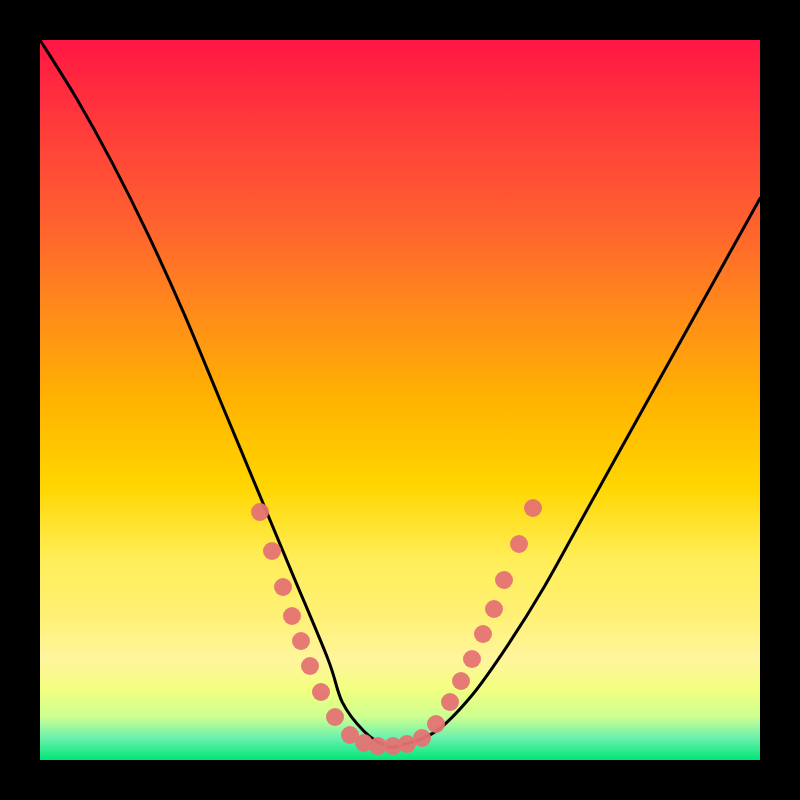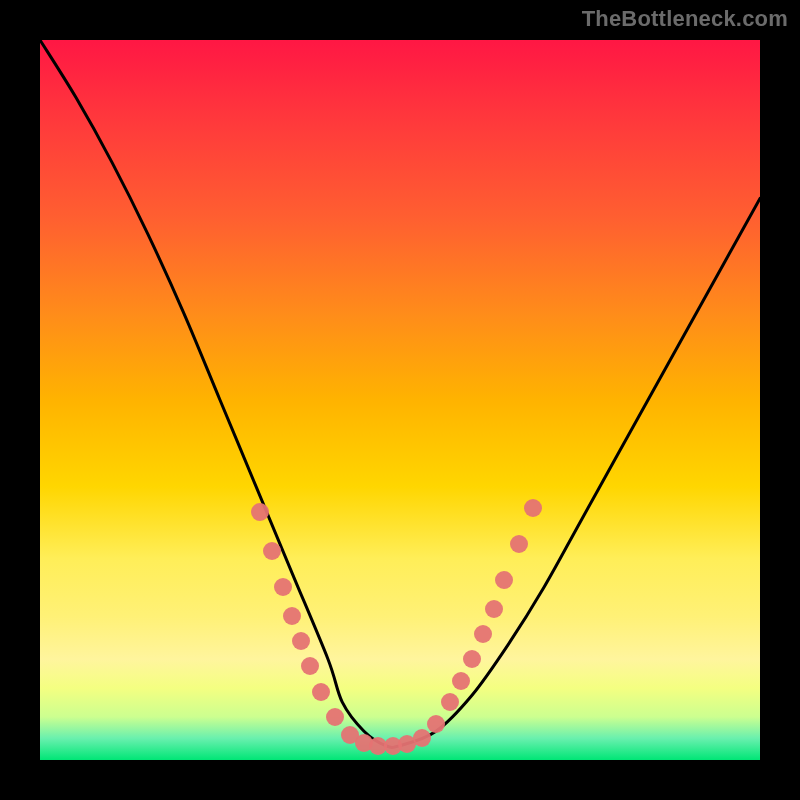--- a/index.html
+++ b/index.html
@@ -65,21 +65,20 @@
     margin-top: -9px;
     border-radius: 50%;
     background: #e57373;
     opacity: 0.95;
   }
 </style>
 </head>
 <body>
 
 <div class="frame">
-  <div class="watermark">TheBottleneck.com</div>
   <div class="plot">
     <svg class="curve" viewBox="0 0 720 720" preserveAspectRatio="none">
       <path id="curve-path" fill="none" stroke="#000000" stroke-width="3" stroke-linecap="round" stroke-linejoin="round" d="M 0 0 C 6 9.600000000000003, 24 37.20000000000003, 36 57.60000000000002 C 48 78.00000000000001, 60 99.59999999999998, 72 122.39999999999998 C 84 145.19999999999996, 96 169.19999999999996, 108 194.39999999999998 C 120 219.6, 132 246.00000000000003, 144 273.6 C 156 301.20000000000005, 168 331.2, 180 360 C 192 388.8, 204 417.59999999999997, 216 446.4 C 228 475.2, 239.99999999999997 503.99999999999994, 251.99999999999997 532.8 C 264 561.5999999999999, 279.6 597.6, 288 619.2 C 296.4 640.8000000000001, 296.4 650.4, 302.4 662.4 C 308.4 674.4, 316.8 684, 324 691.2 C 331.2 698.4000000000001, 339.59999999999997 703.2, 345.59999999999997 705.6 C 351.59999999999997 708, 351.59999999999997 708, 360 705.6 C 368.40000000000003 703.2, 384.00000000000006 699.6, 396.00000000000006 691.2 C 408.00000000000006 682.8000000000001, 420 669.6, 432 655.2 C 444 640.8000000000001, 456 622.8, 468 604.8 C 480 586.8, 491.99999999999994 567.6, 503.99999999999994 547.2 C 516 526.8000000000001, 528 504, 540 482.4 C 552 460.79999999999995, 564 439.20000000000005, 576 417.6 C 588 396, 600 374.40000000000003, 612 352.8 C 624 331.2, 636 309.6, 648 288 C 660 266.4, 672 244.80000000000004, 684 223.20000000000005 C 696 201.60000000000005, 714 169.2, 720 158.39999999999998"></path>
     </svg>
     <div id="markers">
         <div class="dot" style="left: 219.6px; top: 471.6px; background: rgb(229, 115, 115);"></div>
         <div class="dot" style="left: 231.84px; top: 511.2px; background: rgb(229, 115, 115);"></div>
         <div class="dot" style="left: 243.36px; top: 547.2px; background: rgb(229, 115, 115);"></div>
         <div class="dot" style="left: 252px; top: 576px; background: rgb(229, 115, 115);"></div>
         <div class="dot" style="left: 260.64px; top: 601.2px; background: rgb(229, 115, 115);"></div>

